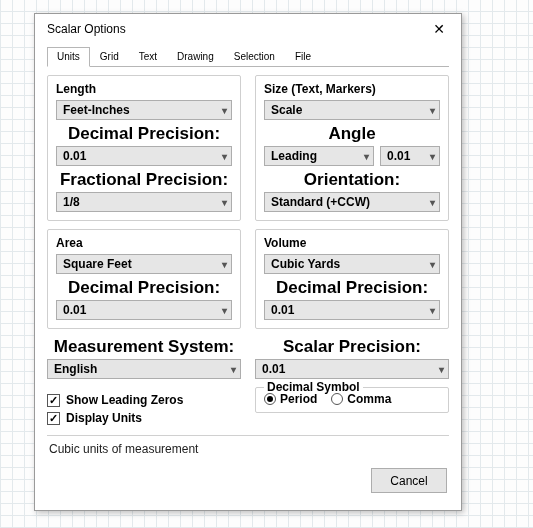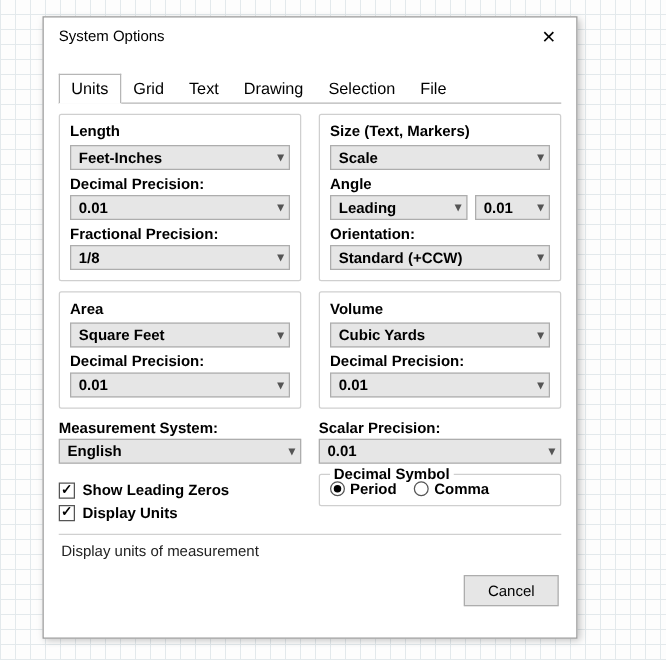--- a/index.html
+++ b/index.html
@@ -42,28 +42,27 @@
   }
 
   .tabs {
     margin: 2px 12px 0 12px;
     border-bottom: 1px solid #b6b6b6;
     display: flex;
     gap: 0;
   }
   .tab {
     padding: 3px 9px 4px 9px;
-    font-size: 13px;
+    font-size: 10px;
     position: relative;
     top: 1px;
     border: 1px solid transparent;
     border-bottom: none;
     background: transparent;
     cursor: default;
-    margin-top: 12px;
   }
   .tab.active {
     border-color: #b6b6b6;
     background: #fff;
     border-bottom: 1px solid #fff;
   }
 
   .tab-body {
     padding: 8px 12px 4px 12px;
   }
@@ -78,23 +77,24 @@
     border: 1px solid #cfcfcf;
     border-radius: 2px;
     padding: 6px 8px 8px 8px;
     margin-bottom: 8px;
   }
   .group-title {
     font-size: 12px;
     margin-bottom: 4px;
   }
   .field-label {
-    font-size: 12px;
+    font-size: 17px;
     margin-top: 4px;
     margin-bottom: 2px;
+    text-align: center;
   }
 
   .combo {
     display: flex;
     align-items: center;
     justify-content: space-between;
     height: 20px;
     border: 1px solid #adadad;
     background: #e6e6e6;
     padding: 0 4px 0 6px;
@@ -196,21 +196,21 @@
     border: 1px solid #3a7ecf;
     outline: 1px solid #3a7ecf;
   }
 </style>
 </head>
 <body>
 
 <div class="dialog">
 
   <div class="titlebar">
-    <span class="title">System Options</span>
+    <span class="title">Scalar Options</span>
     <span class="close">
       <span>✕</span>
     </span>
   </div>
 
   <div class="tabs">
     <div class="tab active">Units</div>
     <div class="tab">Grid</div>
     <div class="tab">Text</div>
     <div class="tab">Drawing</div>
@@ -333,19 +333,19 @@
               <span>Comma</span>
             </div>
           </div>
         </div>
 
       </div>
     </div>
   </div>
 
   <hr class="divider">
-  <div class="hint">Display units of measurement</div>
+  <div class="hint">Cubic units of measurement</div>
 
   <div class="btnbar">
     <div class="btn">Cancel</div>
   </div>
 
 </div>
 
 </body></html>

